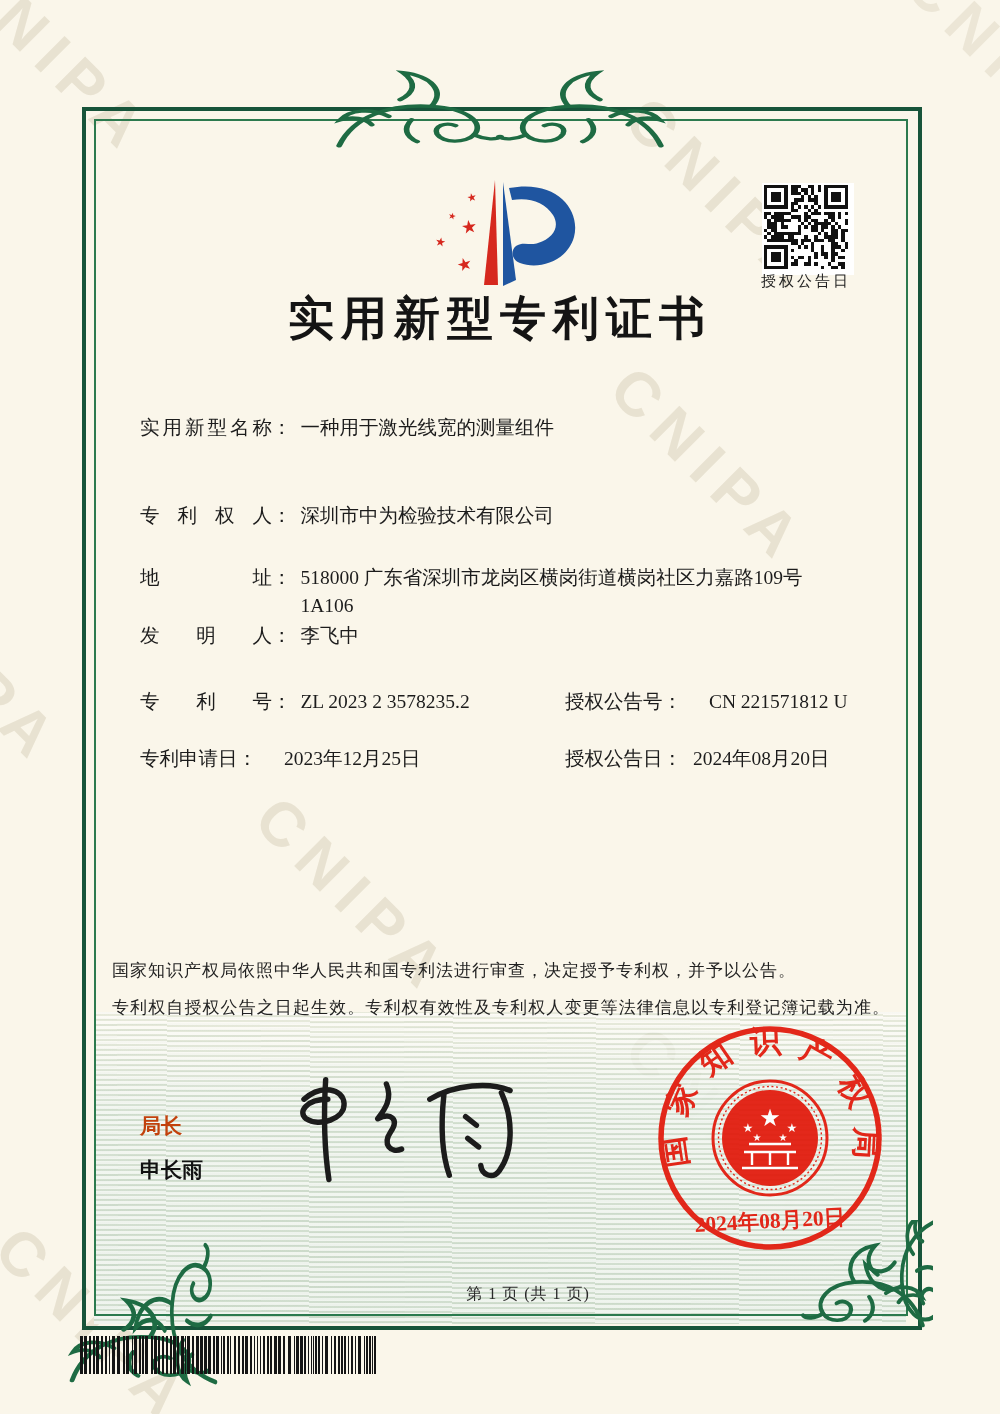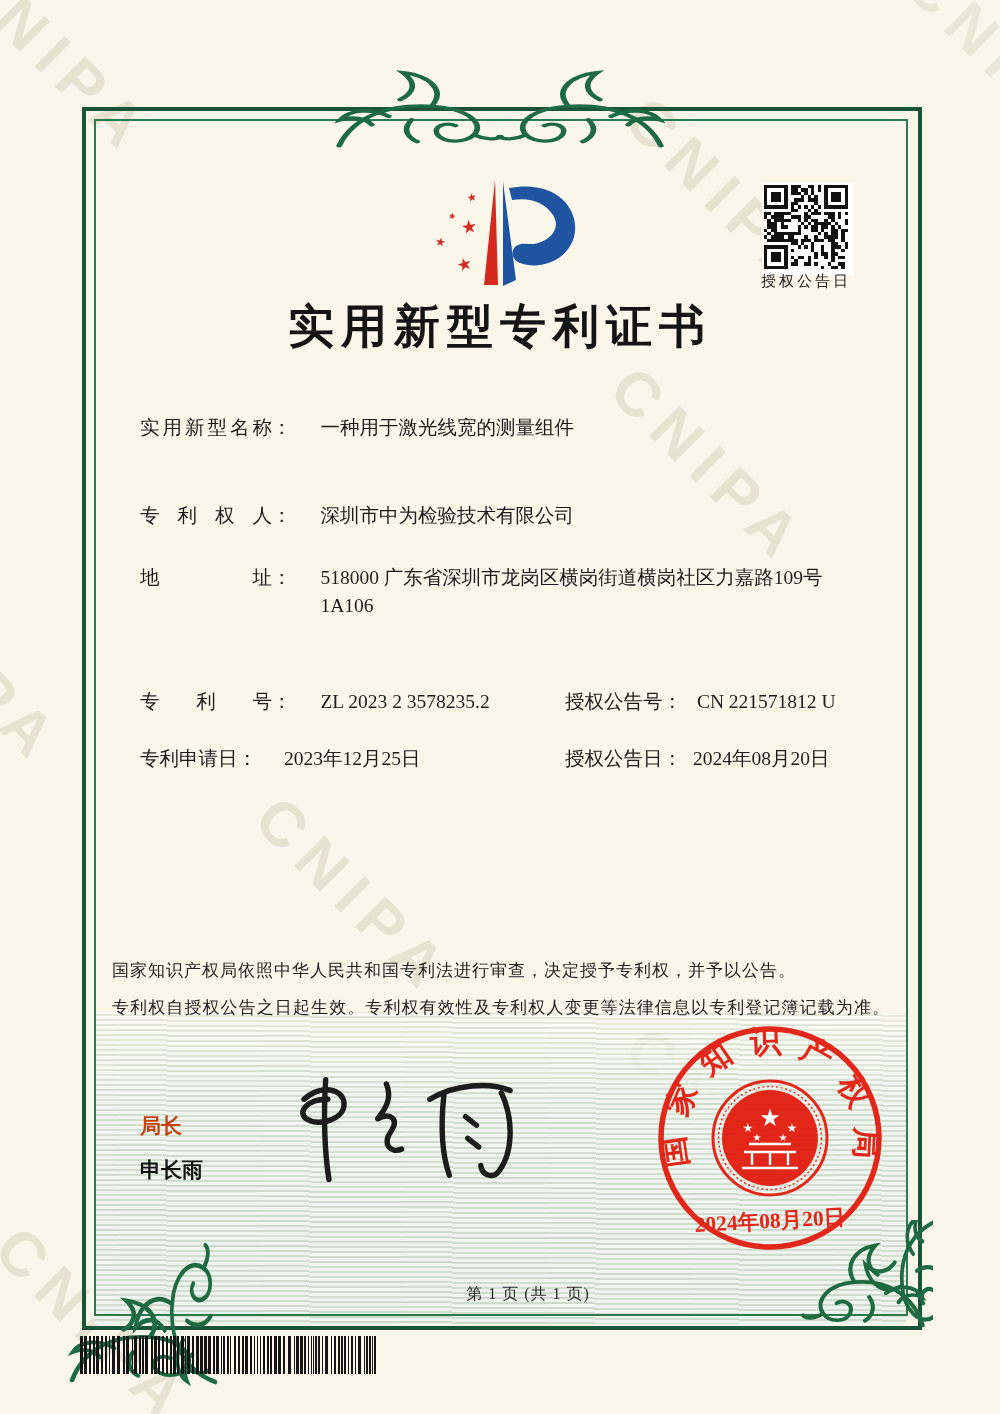--- a/index.html
+++ b/index.html
@@ -25,27 +25,27 @@
   .frame-inner{position:absolute;left:94px;top:119px;width:810px;height:1193px;
     border:2px solid #2c7a4e;}
   .orn{position:absolute;color:#1e6b43;}
   
   .certno{position:absolute;left:130px;top:168px;font-size:20.5px;letter-spacing:1px;color:#353535;}
   .logo{position:absolute;left:415px;top:170px;width:175px;height:125px;}
   .logo .star{position:absolute;color:#d6281e;line-height:1;}
   .qr-wrap{position:absolute;left:762px;top:183px;width:88px;height:88px;background:#fff;padding:2px;}
   .qr-label{position:absolute;left:726px;top:272px;width:160px;text-align:center;
     font-size:15px;letter-spacing:3px;color:#222;}
-  .title{position:absolute;left:0;top:296px;width:100%;text-align:center;
+  .title{position:absolute;left:0;top:288px;width:100%;text-align:center;
     font-size:46px;font-weight:700;letter-spacing:7px;color:#141414;}
   
   .row{position:absolute;left:140px;width:770px;font-size:19.5px;line-height:28px;color:#1c1c1c;}
   .lbl{display:inline-block;width:132px;text-align:justify;text-align-last:justify;vertical-align:top;}
   .colon{vertical-align:top;}
-  .val{display:inline-block;margin-left:24px;vertical-align:top;max-width:560px;}
+  .val{display:inline-block;margin-left:4px;vertical-align:top;max-width:560px;}
   .val .l2{display:block;}
   .rgt{position:absolute;left:425px;top:0;}
   
   .statement{position:absolute;left:112px;top:952px;width:778px;
     font-size:17px;line-height:37px;letter-spacing:1px;color:#222;}
   .statement .s1{white-space:nowrap;}
   .statement .s2{text-align:justify;text-align-last:justify;white-space:nowrap;}
   
   .sign-title{position:absolute;left:140px;top:1112px;font:700 21px "Liberation Sans","DejaVu Sans",sans-serif;color:#c2410c;}
   .sign-name{position:absolute;left:140px;top:1156px;font:700 21px "Liberation Sans","DejaVu Sans",sans-serif;color:#111;}
@@ -443,27 +443,31 @@
   <div class="row" style="top:502px">
     <span class="lbl">专利权人</span><span class="colon">：</span>
     <span class="val">深圳市中为检验技术有限公司</span>
   </div>
 
   <div class="row" style="top:564px">
     <span class="lbl">地址</span><span class="colon">：</span>
     <span class="val"><span>518000 广东省深圳市龙岗区横岗街道横岗社区力嘉路109号</span><span class="l2">1A106</span></span>
   </div>
 
+  <div class="row" style="top:622px">
+    <span class="lbl">发明人</span><span class="colon">：</span>
+    <span class="val">李飞中</span>
+  </div>
 
   <div class="row" style="top:688px">
     <span class="lbl">专利号</span><span class="colon">：</span>
     <span class="val">ZL 2023 2 3578235.2</span>
     <span class="rgt">
       <span>授权公告号</span><span class="colon">：</span>
-      <span class="val" style="margin-left:10px">CN 221571812 U</span>
+      <span class="val" style="margin-left:22px">CN 221571812 U</span>
     </span>
   </div>
 
   <div class="row" style="top:745px">
     <span>专利申请日</span><span class="colon">：</span>
     <span class="val" style="margin-left:22px">2023年12月25日</span>
     <span class="rgt">
       <span>授权公告日</span><span class="colon">：</span>
       <span class="val" style="margin-left:6px">2024年08月20日</span>
     </span>

